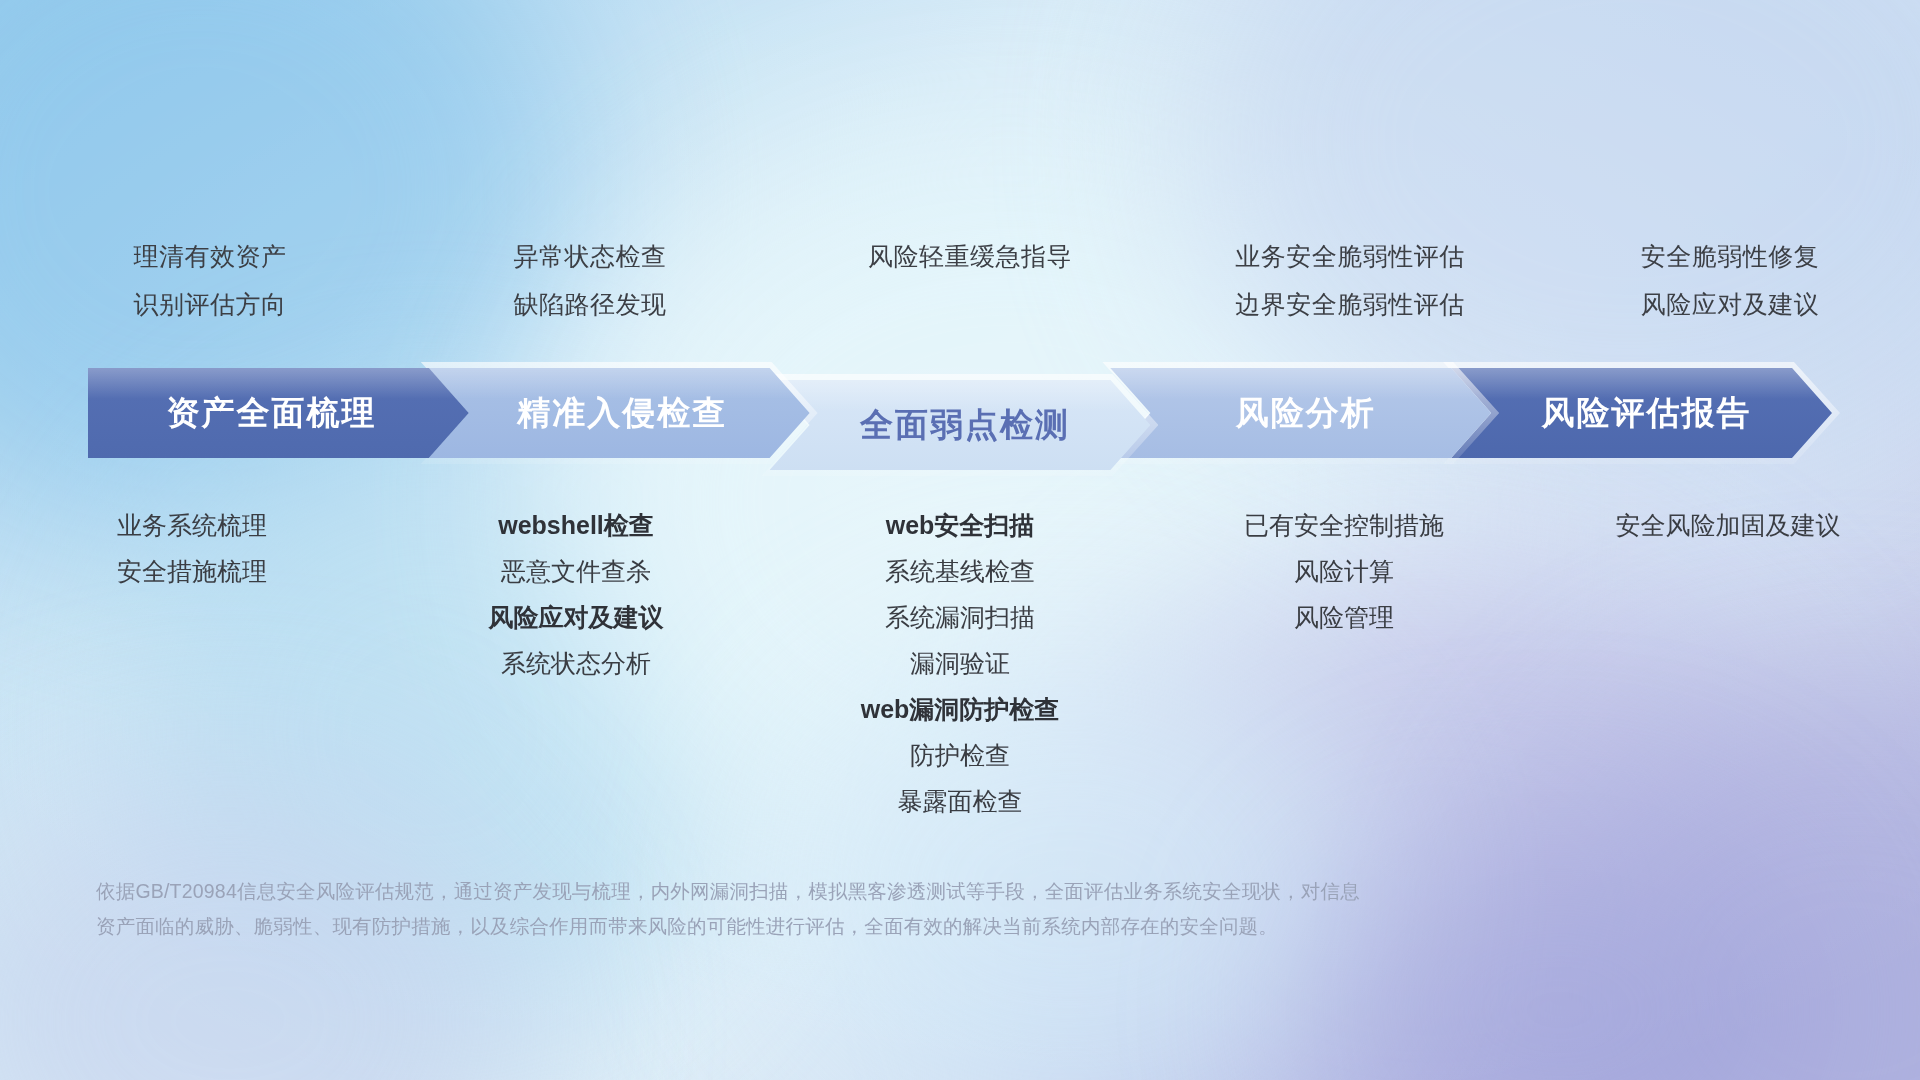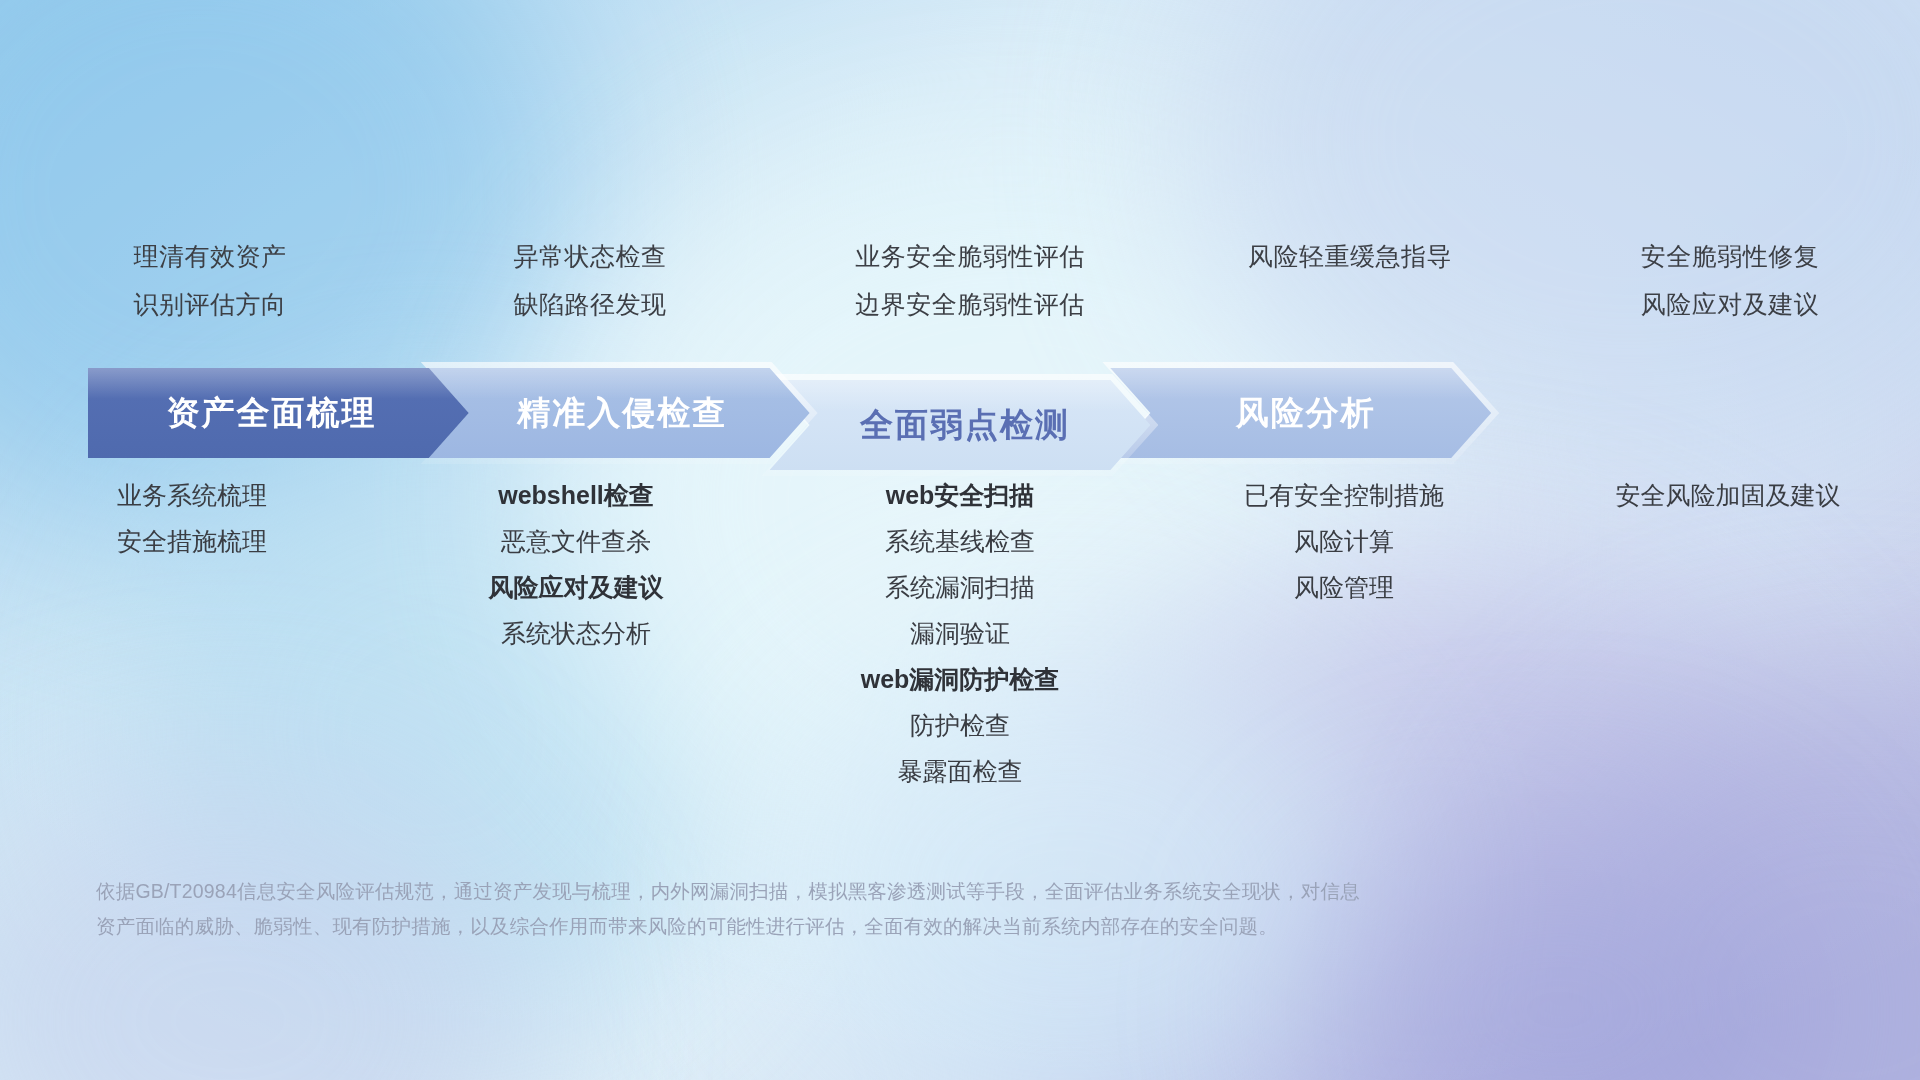--- a/index.html
+++ b/index.html
@@ -64,21 +64,21 @@
     -webkit-clip-path:polygon(0 0, calc(100% - 46px) 0, 100% 50%, calc(100% - 46px) 100%, 0 100%, 46px 50%);
     clip-path:polygon(0 0, calc(100% - 46px) 0, 100% 50%, calc(100% - 46px) 100%, 0 100%, 46px 50%);
     opacity:.75;
   }
   .sheen{
     position:absolute;left:0;right:0;top:0;height:34%;
     background:linear-gradient(180deg,rgba(255,255,255,.30),rgba(255,255,255,0));
   }
 
   
-  #bottom-row{top:472px;align-items:flex-start;justify-content:space-between;}
+  #bottom-row{top:502px;align-items:flex-start;justify-content:space-between;}
   .item{
     font-size:25px;color:#3a3d43;line-height:46px;white-space:nowrap;
   }
   .item.b{font-weight:bold;color:#2f3238;}
 
   
   #footer{
     position:absolute;left:96px;top:874px;width:1540px;
     font-size:19.5px;line-height:35px;color:#9aa3b8;letter-spacing:.2px;
   }
@@ -106,25 +106,25 @@
   <div class="row" id="top-row">
     <div class="col">
       <div class="top-line">理清有效资产</div>
       <div class="top-line">识别评估方向</div>
     </div>
     <div class="col">
       <div class="top-line">异常状态检查</div>
       <div class="top-line">缺陷路径发现</div>
     </div>
     <div class="col">
+      <div class="top-line">风险轻重缓急指导</div>
+    </div>
+    <div class="col">
       <div class="top-line">业务安全脆弱性评估</div>
       <div class="top-line">边界安全脆弱性评估</div>
-    </div>
-    <div class="col">
-      <div class="top-line">风险轻重缓急指导</div>
     </div>
     <div class="col">
       <div class="top-line">安全脆弱性修复</div>
       <div class="top-line">风险应对及建议</div>
     </div>
   </div>
 
   <div id="banner">
       <div class="chev" style="left: 0px; width: 380.8px; z-index: 5;">
         <div class="poly" style="background: linear-gradient(rgb(86, 112, 180), rgb(79, 106, 174));">
@@ -145,20 +145,27 @@
           <div class="sheen"></div>
         </div>
         <div class="label" style="color: rgb(90, 111, 179); margin-left: 10px;">全面弱点检测</div>
       </div>
       <div class="chev" style="left: 1022.4px; width: 380.8px; z-index: 2;">
         <div class="halo"></div>
         <div class="poly notch" style="background: linear-gradient(rgb(180, 200, 233), rgb(166, 189, 228));">
           <div class="sheen"></div>
         </div>
         <div class="label" style="color: rgb(255, 255, 255); margin-left: 10px;">风险分析</div>
+      </div>
+      <div class="chev" style="left: 1363.2px; width: 380.8px; z-index: 1;">
+        <div class="halo"></div>
+        <div class="poly notch" style="background: linear-gradient(rgb(86, 112, 180), rgb(77, 104, 173));">
+          <div class="sheen"></div>
+        </div>
+        <div class="label" style="color: rgb(255, 255, 255); margin-left: 10px;">风险评估报告</div>
       </div>
     </div>
 
   <div class="row" id="bottom-row">
     <div class="col" id="items-1">
         <div class="item">业务系统梳理</div>
         <div class="item">安全措施梳理</div>
       </div>
     <div class="col" id="items-2">
         <div class="item b">webshell检查</div>

